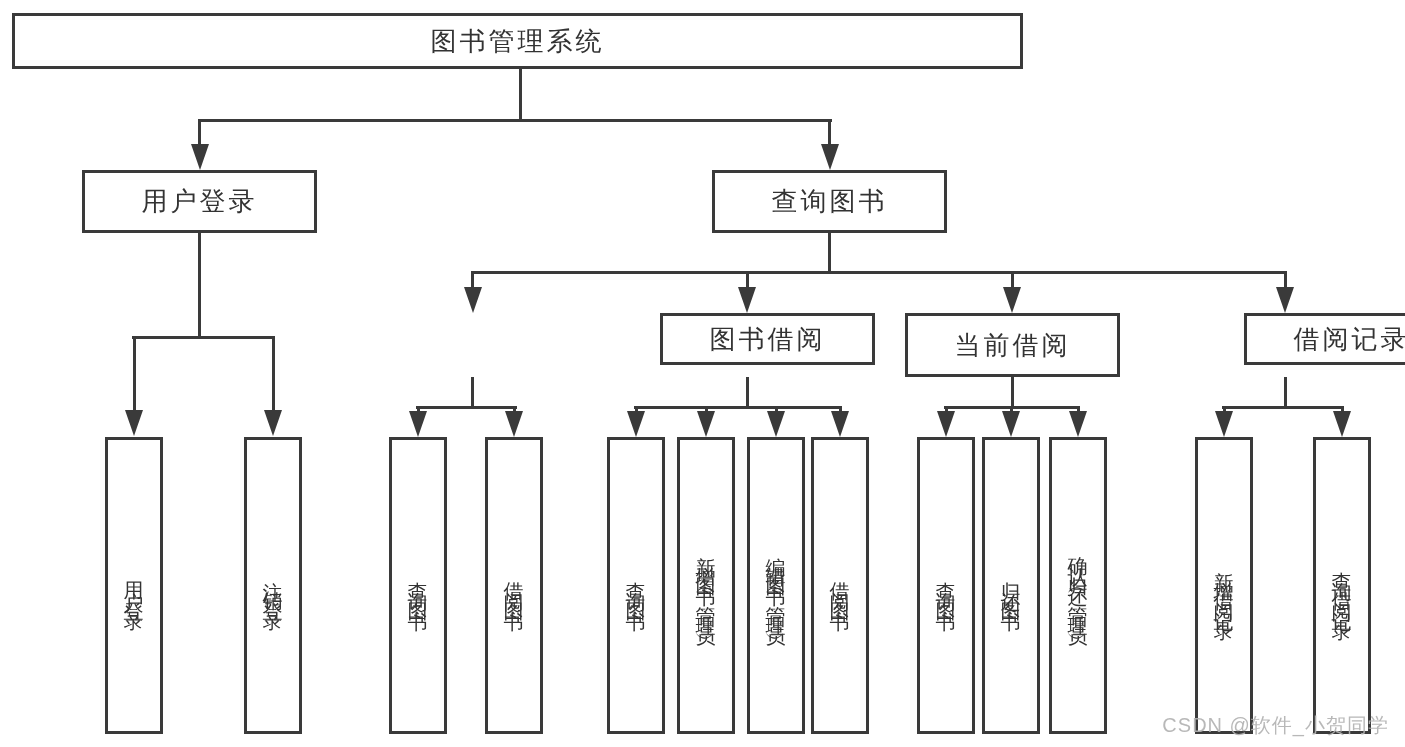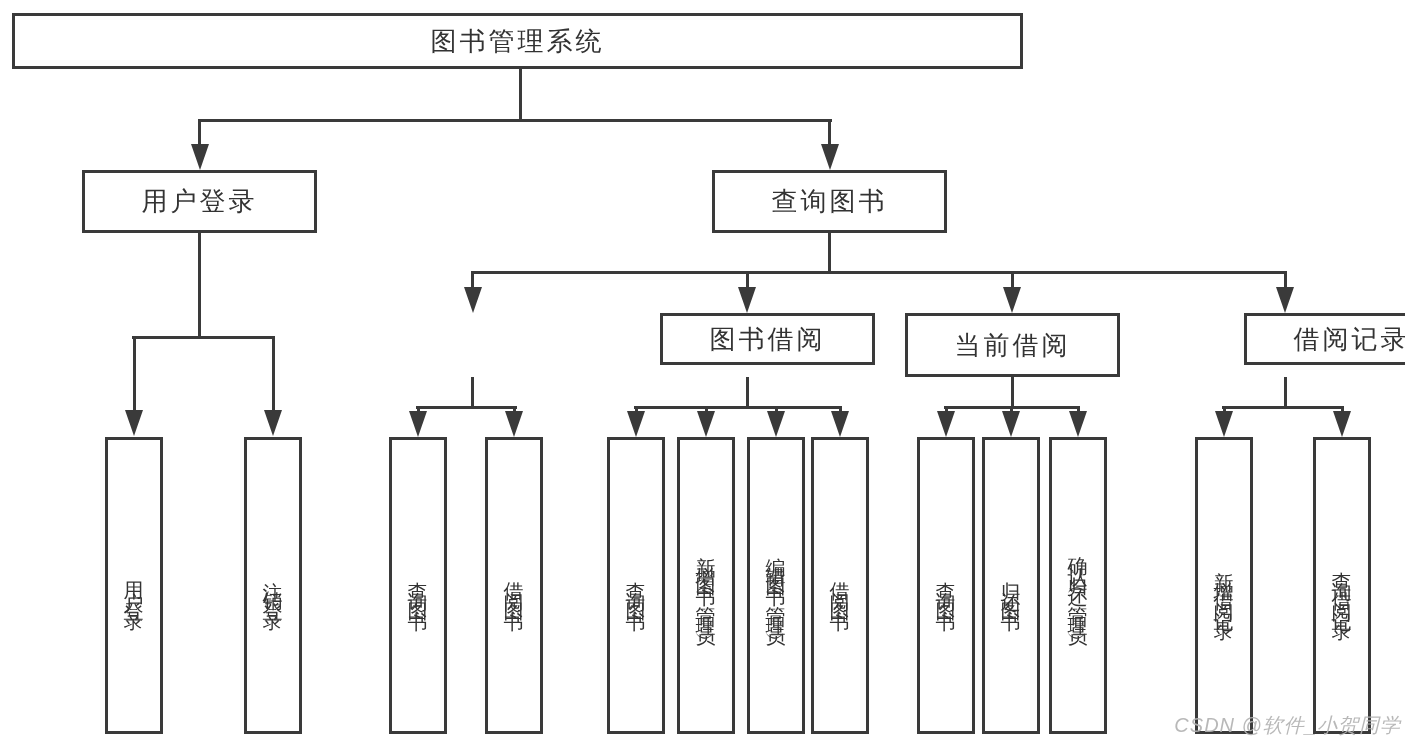--- a/index.html
+++ b/index.html
@@ -24,22 +24,22 @@
     font-size:20px;letter-spacing:10px;color:var(--text);
   }
   .vl{position:absolute;width:3px;background:var(--line);}
   .hl{position:absolute;height:3px;background:var(--line);}
   .ah{
     position:absolute;width:0;height:0;
     border-left:9px solid transparent;border-right:9px solid transparent;
     border-top:26px solid var(--line);
   }
   .watermark{
-    position:absolute;top:712px;right:4px;z-index:5;
-    font-size:20px;letter-spacing:1px;color:var(--wm);opacity:.92;white-space:nowrap;font-style:italic;
+    position:absolute;top:712px;right:16px;z-index:5;
+    font-size:20px;letter-spacing:1px;color:var(--wm);opacity:.92;white-space:nowrap;
   }
 </style>
 </head>
 <body>
 
 <div class="canvas">
 
   <div class="box h" style="left:12px;top:13px;width:1011px;height:56px">
     <span>图书管理系统</span>
   </div>

